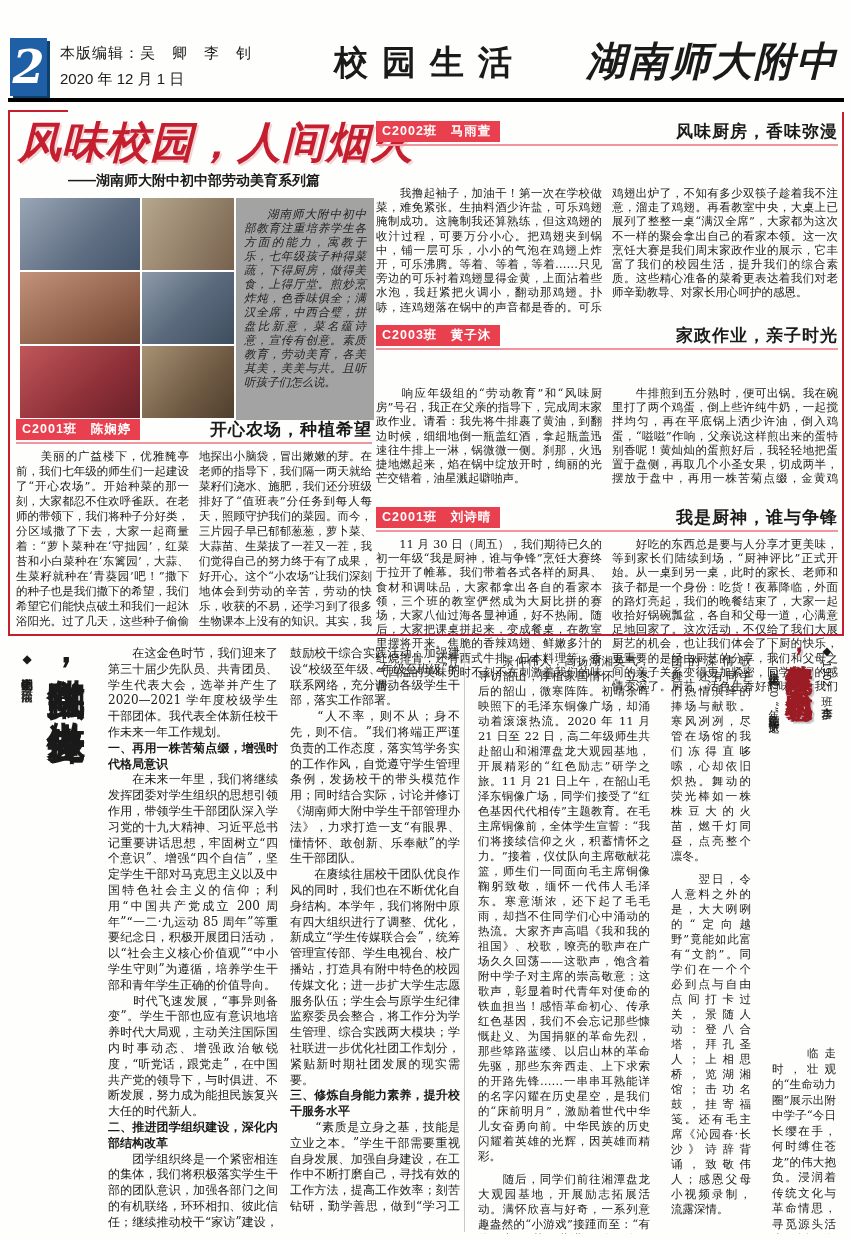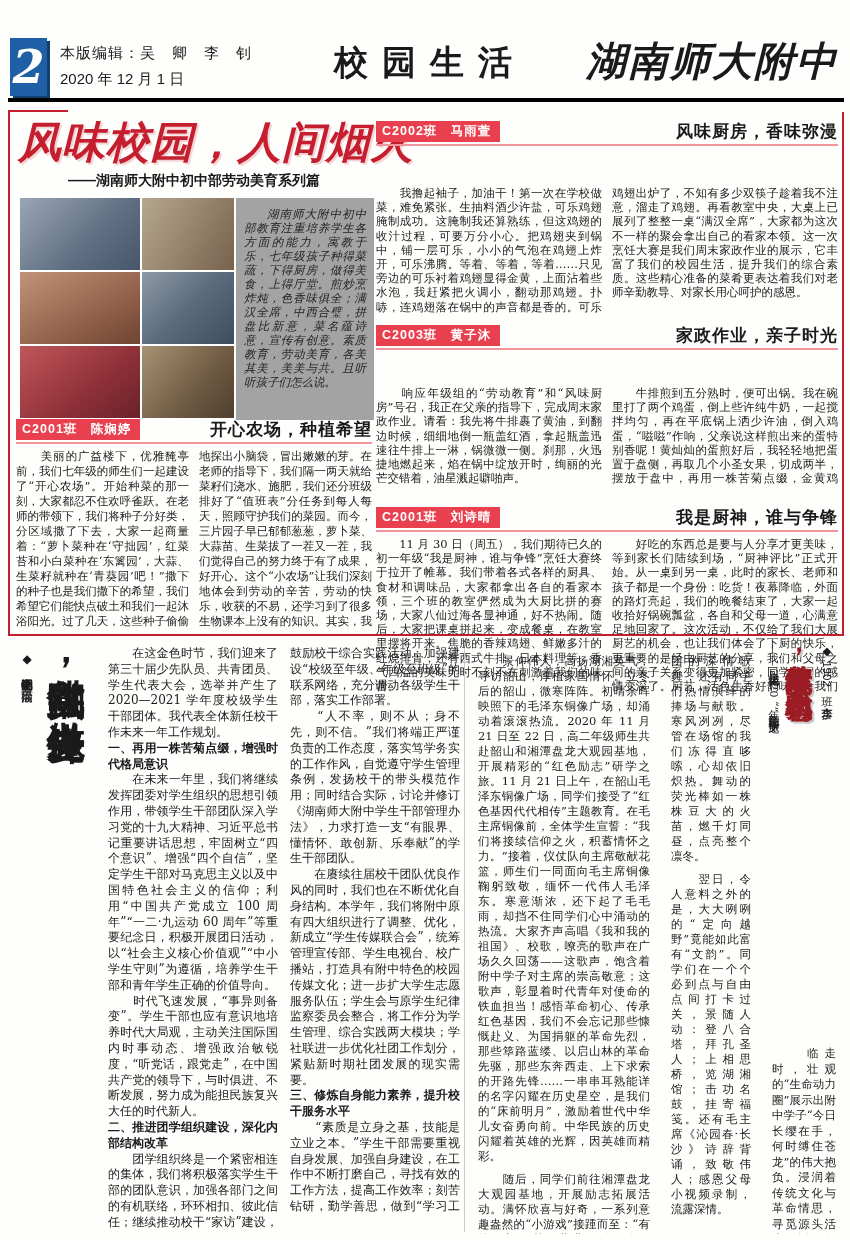--- a/index.html
+++ b/index.html
@@ -176,21 +176,21 @@
     <div class="divider"></div>
 
     <div class="left-art">
       <div class="vert-head">
         <div class="vh-title">立时代潮头，做进步先锋</div>
         <div class="vh-byline">◆ 团委会学生副书记　徐雨晨</div>
       </div>
       <div class="left-art-body">
           <p>　　在这金色时节，我们迎来了第三十届少先队员、共青团员、学生代表大会，选举并产生了 2020—2021 学年度校级学生干部团体。我代表全体新任校干作未来一年工作规划。</p>
           <p class="sec-head">一、再用一株苦菊点缀，增强时代格局意识</p>
-          <p>　　在未来一年里，我们将继续发挥团委对学生组织的思想引领作用，带领学生干部团队深入学习党的十九大精神、习近平总书记重要讲话思想，牢固树立“四个意识”、增强“四个自信”，坚定学生干部对马克思主义以及中国特色社会主义的信仰；利用“中国共产党成立 100 周年”“一二·九运动 60 周年”等重要纪念日，积极开展团日活动，以“社会主义核心价值观”“中小学生守则”为遵循，培养学生干部和青年学生正确的价值导向。</p>
+          <p>　　在未来一年里，我们将继续发挥团委对学生组织的思想引领作用，带领学生干部团队深入学习党的十九大精神、习近平总书记重要讲话思想，牢固树立“四个意识”、增强“四个自信”，坚定学生干部对马克思主义以及中国特色社会主义的信仰；利用“中国共产党成立 200 周年”“一二·九运动 85 周年”等重要纪念日，积极开展团日活动，以“社会主义核心价值观”“中小学生守则”为遵循，培养学生干部和青年学生正确的价值导向。</p>
           <p>　　时代飞速发展，“事异则备变”。学生干部也应有意识地培养时代大局观，主动关注国际国内时事动态、增强政治敏锐度，“听党话，跟党走”，在中国共产党的领导下，与时俱进、不断发展，努力成为能担民族复兴大任的时代新人。</p>
           <p class="sec-head">二、推进团学组织建设，深化内部结构改革</p>
           <p>　　团学组织终是一个紧密相连的集体，我们将积极落实学生干部的团队意识，加强各部门之间的有机联络，环环相扣、彼此信任；继续推动校干“家访”建设，鼓励校干综合实践活动；加强建设“校级至年级、年级至班级”的联系网络，充分调动各级学生干部，落实工作部署。</p>
           <p>　　“人不率，则不从；身不先，则不信。”我们将端正严谨负责的工作态度，落实笃学务实的工作作风，自觉遵守学生管理条例，发扬校干的带头模范作用；同时结合实际，讨论并修订《湖南师大附中学生干部管理办法》，力求打造一支“有眼界、懂情怀、敢创新、乐奉献”的学生干部团队。</p>
           <p>　　在赓续往届校干团队优良作风的同时，我们也在不断优化自身结构。本学年，我们将附中原有四大组织进行了调整、优化，新成立“学生传媒联合会”，统筹管理宣传部、学生电视台、校广播站，打造具有附中特色的校园传媒文化；进一步扩大学生志愿服务队伍；学生会与原学生纪律监察委员会整合，将工作分为学生管理、综合实践两大模块；学社联进一步优化社团工作划分，紧贴新时期社团发展的现实需要。</p>
           <p class="sec-head">三、修炼自身能力素养，提升校干服务水平</p>
           <p>　　“素质是立身之基，技能是立业之本。”学生干部需要重视自身发展、加强自身建设，在工作中不断打磨自己，寻找有效的工作方法，提高工作效率；刻苦钻研，勤学善思，做到“学习工作两不误”，将学生这一身份立场贯彻到底。</p>
         </div>
     </div>
 

